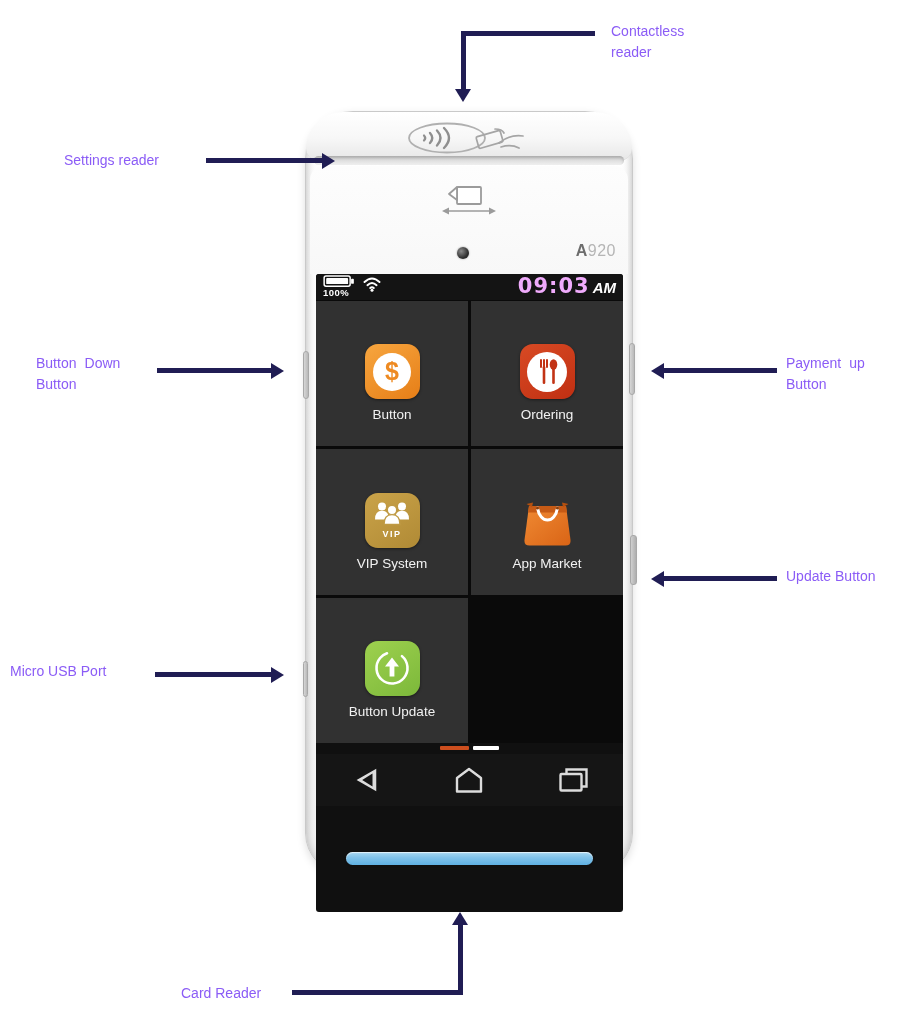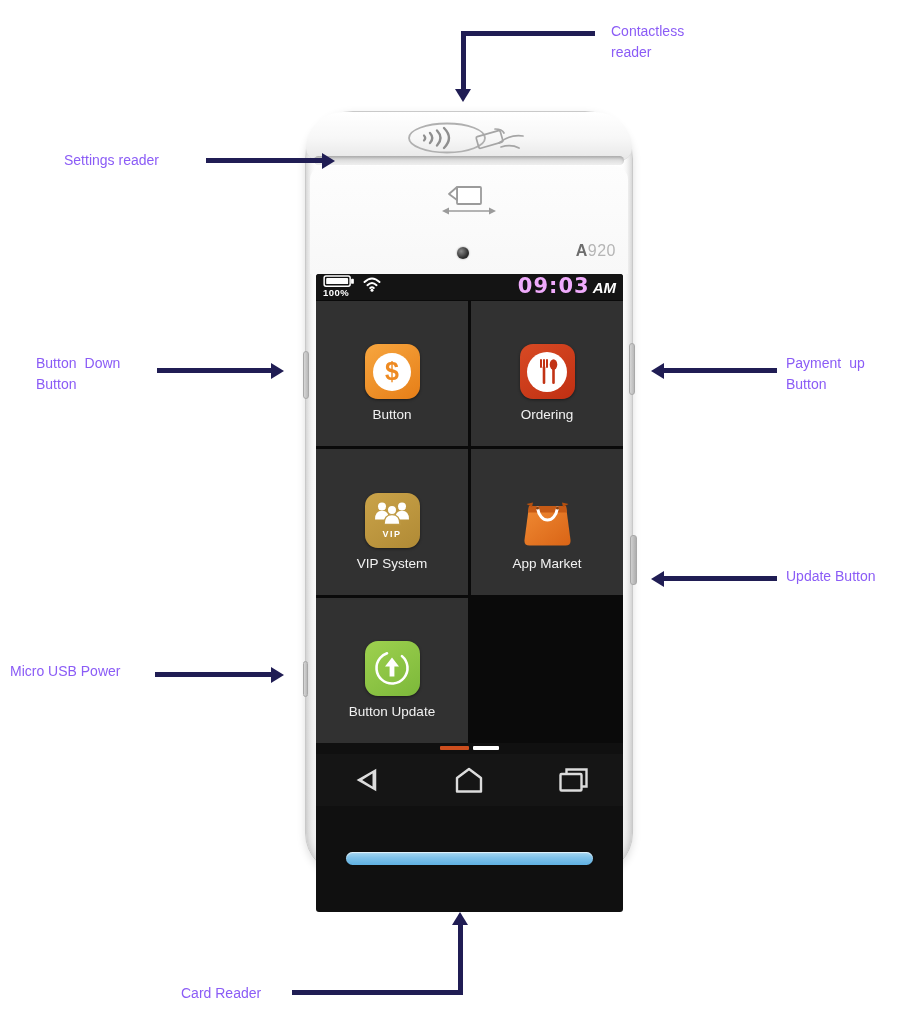--- a/index.html
+++ b/index.html
@@ -130,21 +130,21 @@
   <div class="arrow-head head-left" style="left:651px; top:362.5px;"></div>
   <div class="arrow-seg" style="left:663px; top:368px; width:114px; height:5px;"></div>
 
   <div class="ann-label" style="left:786px; top:566px;">
     <div>Update Button</div>
   </div>
   <div class="arrow-head head-left" style="left:651px; top:570.5px;"></div>
   <div class="arrow-seg" style="left:663px; top:576px; width:114px; height:5px;"></div>
 
   <div class="ann-label" style="left:10px; top:661px;">
-    <div>Micro USB Power</div>
+    <div>Micro USB Port</div>
   </div>
   <div class="arrow-seg" style="left:155px; top:672px; width:117px; height:5px;"></div>
   <div class="arrow-head head-right" style="left:271px; top:666.5px;"></div>
 
   <div class="ann-label" style="left:181px; top:983px;">
     <div>Card Reader</div>
   </div>
   <div class="arrow-seg" style="left:292px; top:990px; width:170px; height:5px;"></div>
   <div class="arrow-seg" style="left:458px; top:925px; width:5px; height:70px;"></div>
   <div class="arrow-head head-up" style="left:452px; top:912px;"></div>

